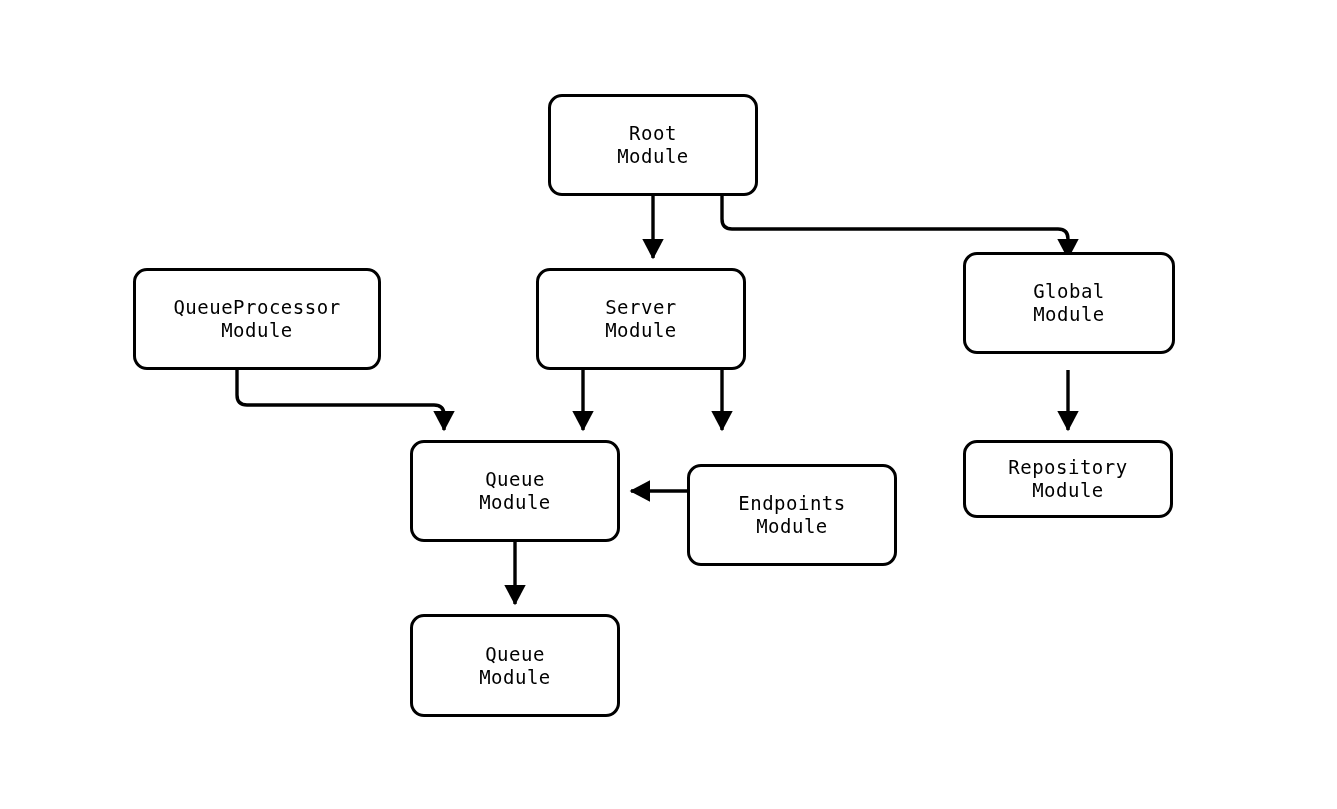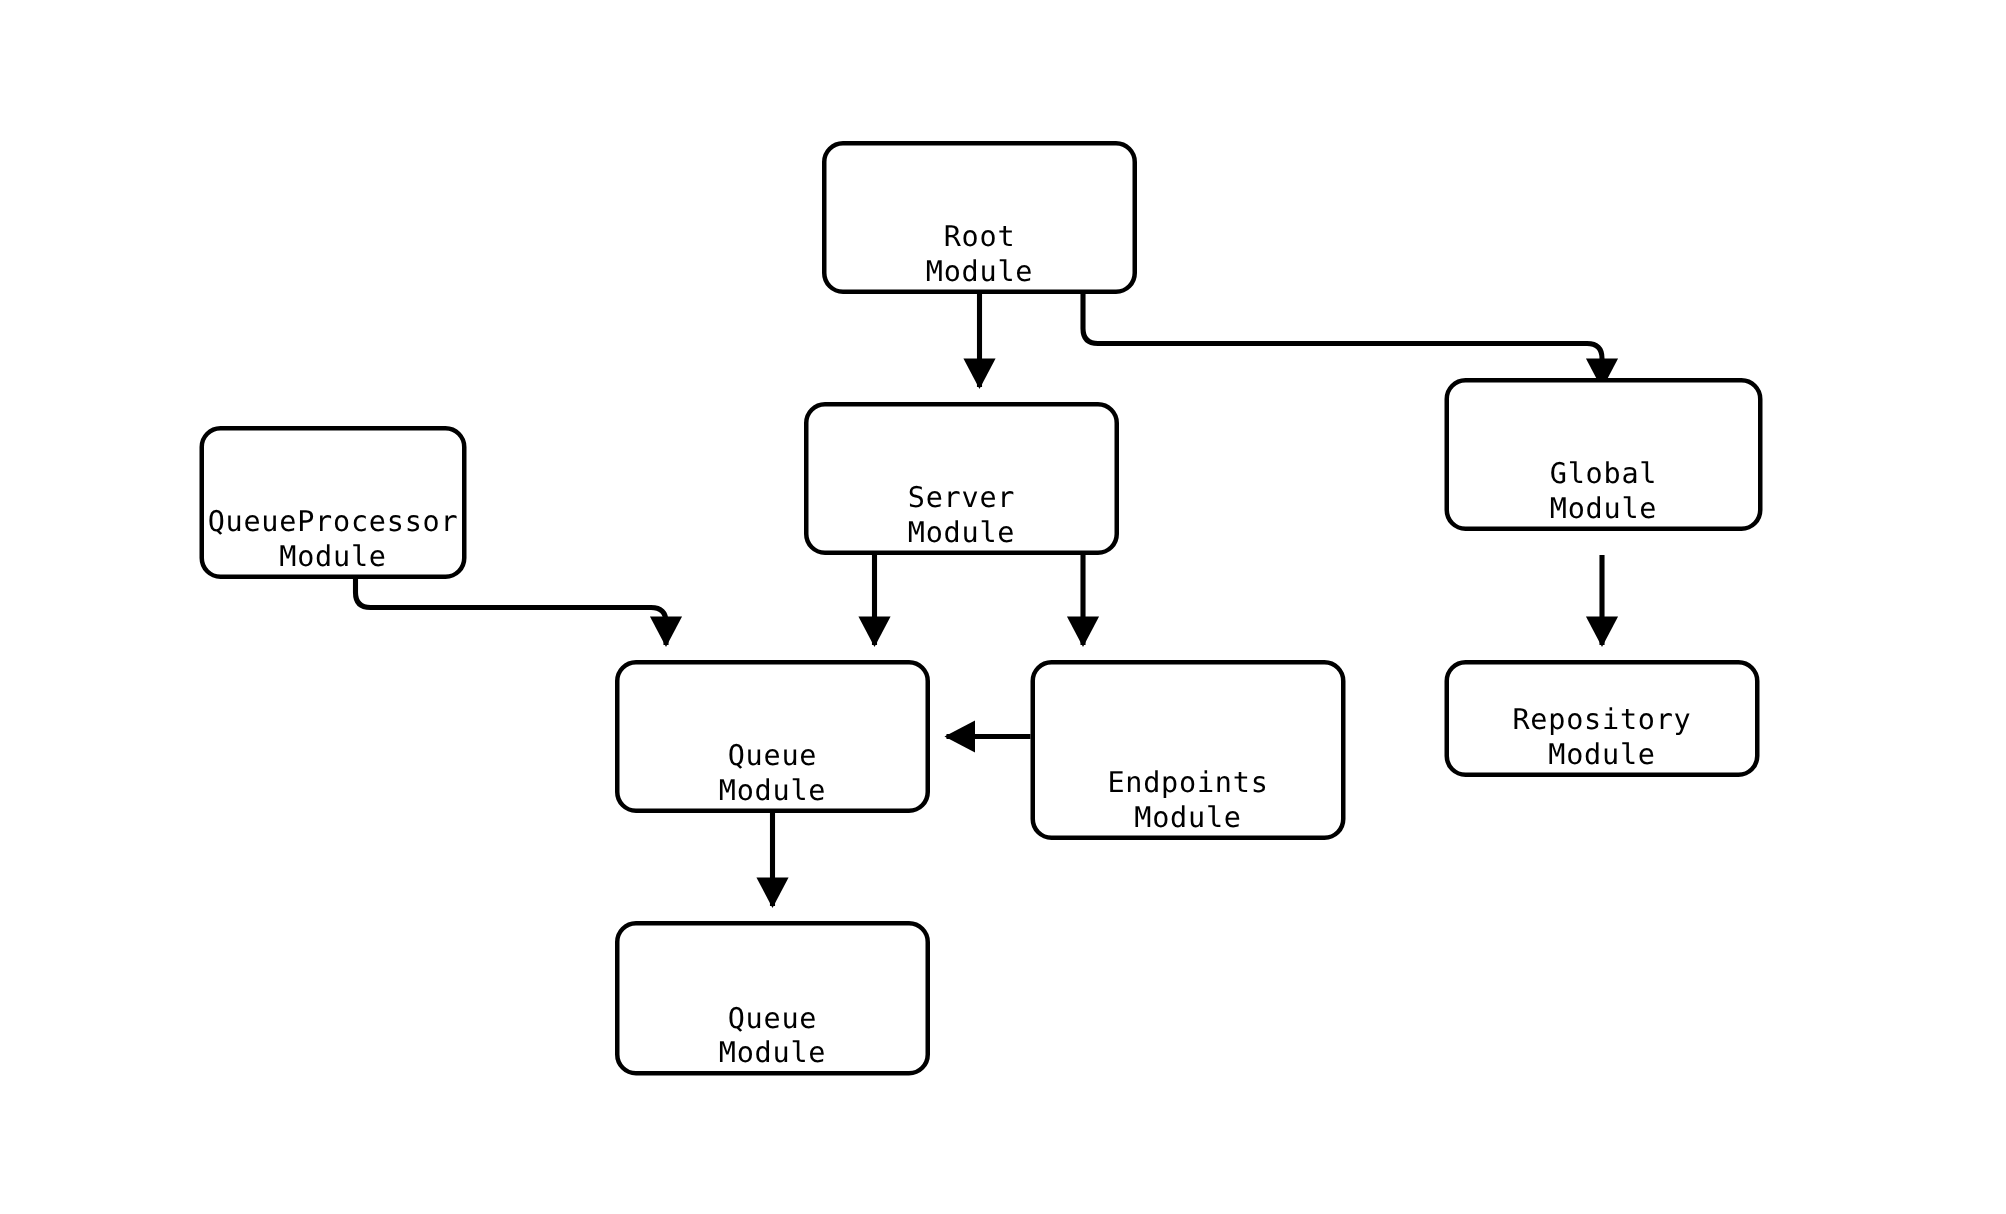--- a/index.html
+++ b/index.html
@@ -27,21 +27,21 @@
     width: 1337px;
     height: 809px;
   }
   .node {
     position: absolute;
     box-sizing: border-box;
     background: #ffffff;
     border: 3px solid #000000;
     border-radius: 14px;
     display: flex;
-    align-items: flex-end;
+    align-items: center;
     justify-content: center;
     z-index: 2;
   }
   .node-label {
     text-align: center;
     color: #000000;
     font-size: 19px;
     line-height: 23px;
     letter-spacing: 0.5px;
     white-space: pre-line;
@@ -71,41 +71,41 @@
         <path d="M 687 491 L 631 491" marker-end="url(#arrowhead)" stroke="#000000"></path>
         <path d="M 515 542 L 515 604" marker-end="url(#arrowhead)" stroke="#000000"></path>
       </g>
   </svg>
 
   <div class="node" style="left: 548px; top: 94px; width: 210px; height: 102px; border-color: rgb(0, 0, 0);">
     <div class="node-label">Root
 Module</div>
   </div>
 
-  <div class="node" style="left: 133px; top: 284px; width: 178px; height: 102px; border-color: rgb(0, 0, 0);">
+  <div class="node" style="left: 133px; top: 268px; width: 248px; height: 102px; border-color: rgb(0, 0, 0);">
     <div class="node-label">QueueProcessor
 Module</div>
   </div>
 
   <div class="node" style="left: 536px; top: 268px; width: 210px; height: 102px; border-color: rgb(0, 0, 0);">
     <div class="node-label">Server
 Module</div>
   </div>
 
   <div class="node" style="left: 963px; top: 252px; width: 212px; height: 102px; border-color: rgb(0, 0, 0);">
     <div class="node-label">Global
 Module</div>
   </div>
 
   <div class="node" style="left: 410px; top: 440px; width: 210px; height: 102px; border-color: rgb(0, 0, 0);">
     <div class="node-label">Queue
 Module</div>
   </div>
 
-  <div class="node" style="left: 687px; top: 440px; width: 210px; height: 120px; border-color: rgb(0, 0, 0);">
+  <div class="node" style="left: 687px; top: 464px; width: 210px; height: 102px; border-color: rgb(0, 0, 0);">
     <div class="node-label">Endpoints
 Module</div>
   </div>
 
   <div class="node" style="left: 963px; top: 440px; width: 210px; height: 78px; border-color: rgb(0, 0, 0);">
     <div class="node-label">Repository
 Module</div>
   </div>
 
   <div class="node" style="left: 410px; top: 614px; width: 210px; height: 103px; border-color: rgb(0, 0, 0);">

